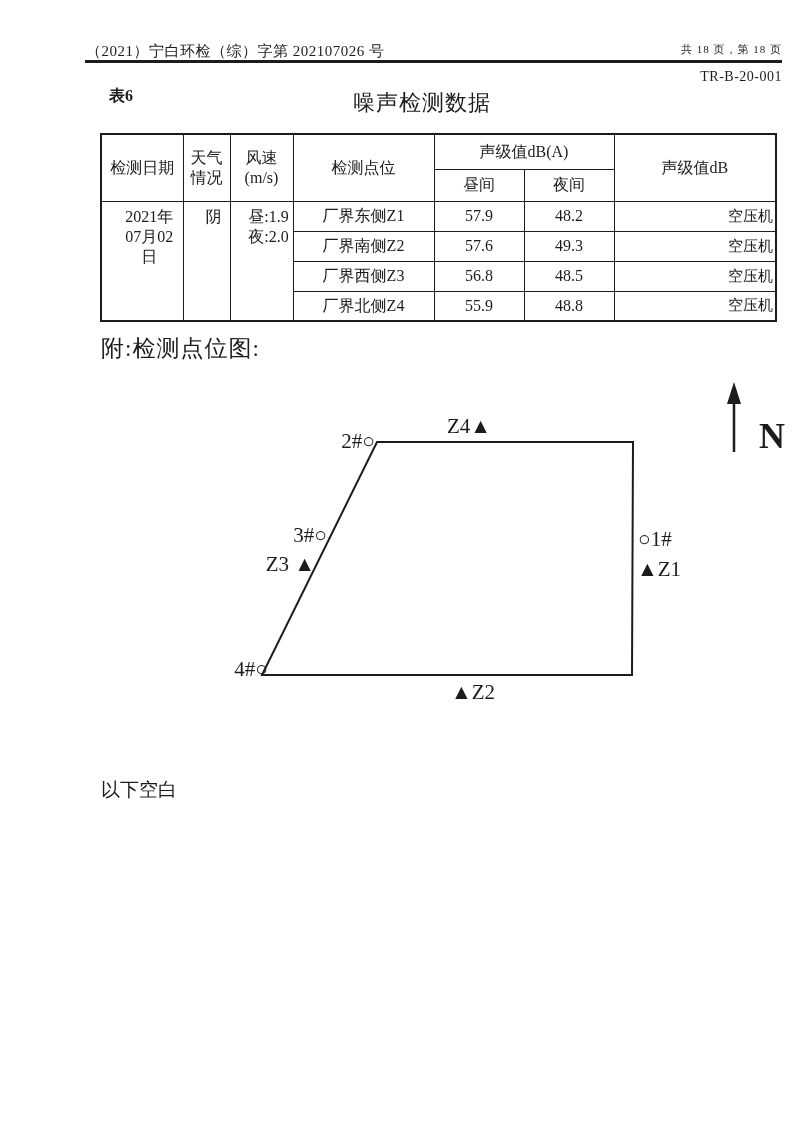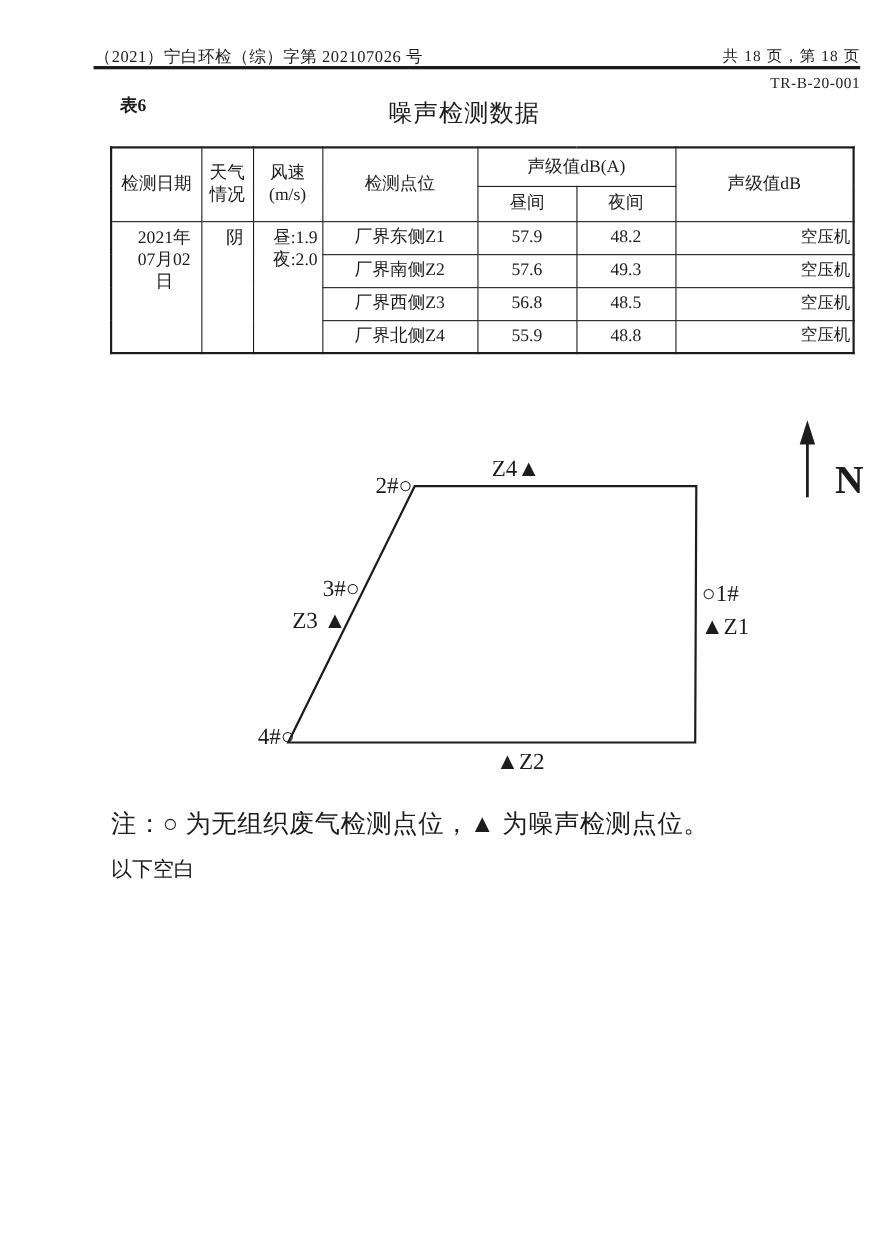--- a/index.html
+++ b/index.html
@@ -14,21 +14,21 @@
     overflow: hidden;
     margin-left: 37px;
   }
   
   .doc-number {
     position: absolute; left: 49px; top: 42px;
     font-size: 15px; letter-spacing: 0.5px;
   }
   .page-info {
     position: absolute; right: 48px; top: 42px;
-    font-size: 14px; letter-spacing: 1px;
+    font-size: 11px; letter-spacing: 1px;
   }
   .header-rule {
     position: absolute; left: 48px; top: 60px;
     width: 697px; height: 3px; background: #1c1c1c;
   }
   .form-code {
     position: absolute; right: 48px; top: 69px;
     font-size: 14px; letter-spacing: 0.5px;
   }
   .table-label {
@@ -145,35 +145,35 @@
     </tr>
     <tr class="brow">
       <td>厂界北侧Z4</td>
       <td>55.9</td>
       <td>48.8</td>
       <td class="src">空压机</td>
     </tr>
   </tbody>
     </table>
 
+  <div class="map-caption">附:检测点位图:</div>
 
   <svg class="site-map" width="793" height="345" viewBox="0 370 793 345">
 
     <polygon points="340,442 596,442 595,675 225,675" fill="none" stroke="#1c1c1c" stroke-width="2"></polygon>
 
     <line x1="697" y1="452" x2="697" y2="396" stroke="#1c1c1c" stroke-width="2.5"></line>
     <polygon points="697,382 690,404 704,404" fill="#1c1c1c"></polygon>
     <text class="north-letter" x="722" y="448">N</text>
 
     <text class="map-label" x="338" y="448" text-anchor="end">2#○</text>
     <text class="map-label" x="432" y="433" text-anchor="middle">Z4▲</text>
     <text class="map-label" x="290" y="542" text-anchor="end">3#○</text>
     <text class="map-label" x="278" y="571" text-anchor="end">Z3 ▲</text>
     <text class="map-label" x="601" y="546" text-anchor="start">○1#</text>
     <text class="map-label" x="600" y="576" text-anchor="start">▲Z1</text>
     <text class="map-label" x="231" y="676" text-anchor="end">4#○</text>
     <text class="map-label" x="436" y="699" text-anchor="middle">▲Z2</text>
   </svg>
 
-  <div class="legend-note">注：○ 为无组织废气检测点位，▲ 为噪声检测点位。</div>
   <div class="blank-note">以下空白</div>
 
 </div>
 
 </body></html>

